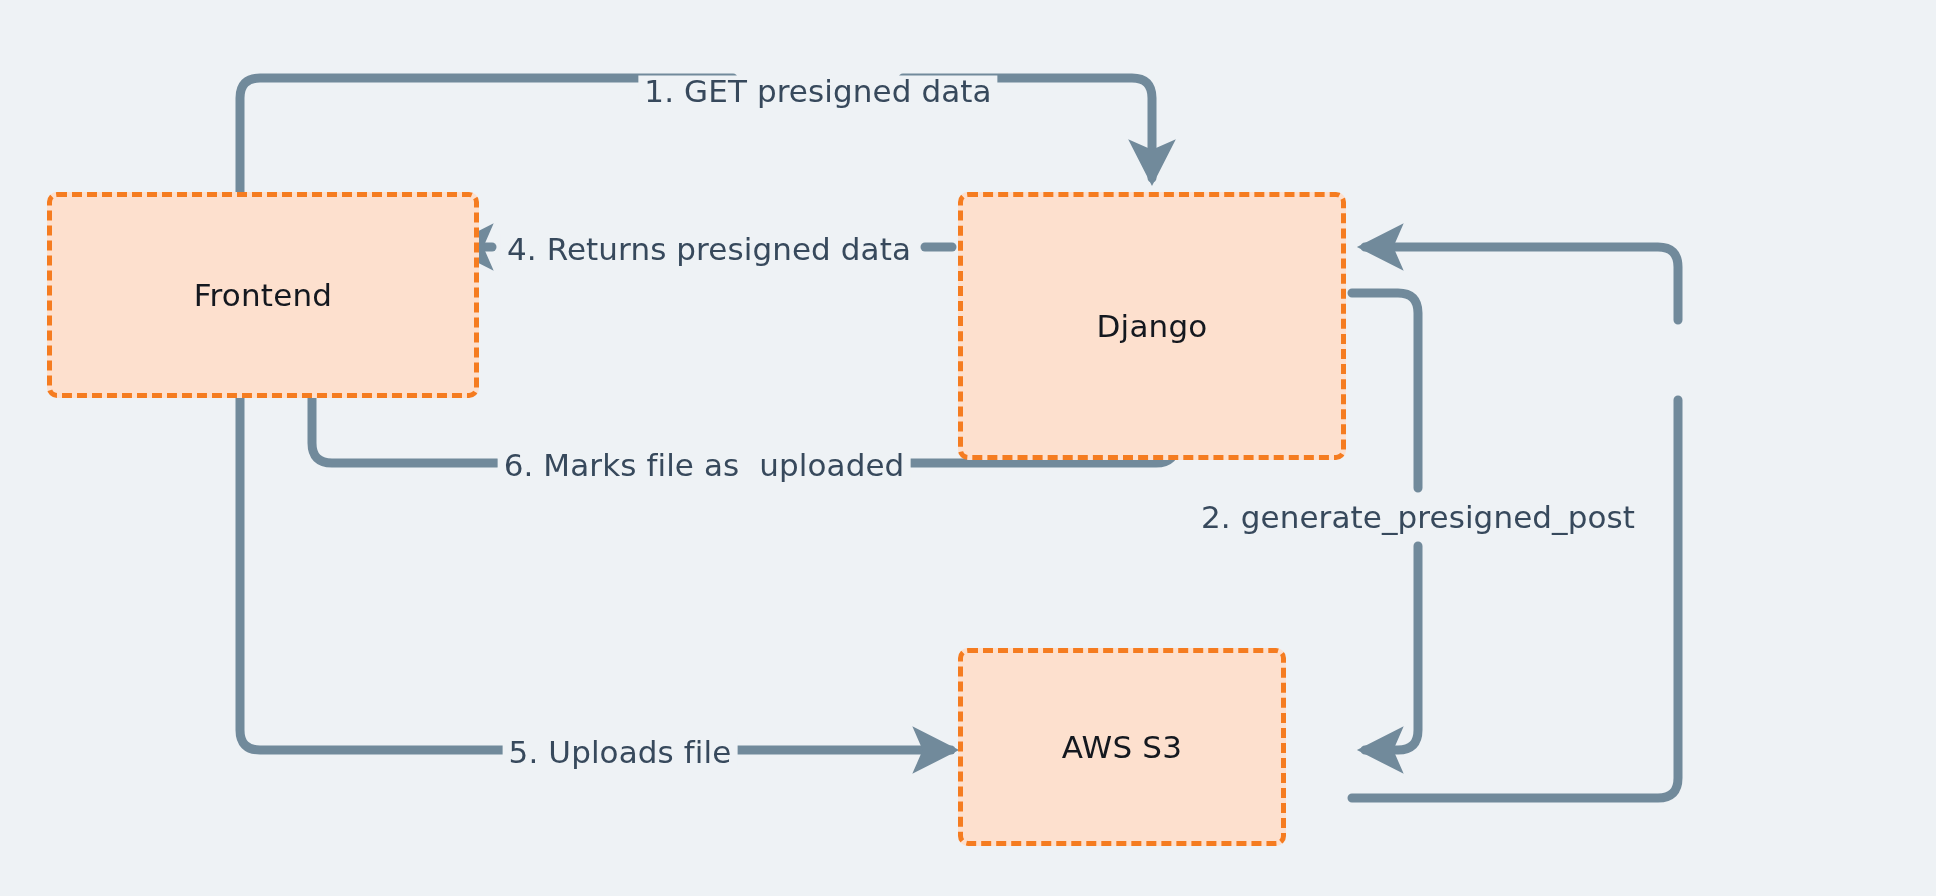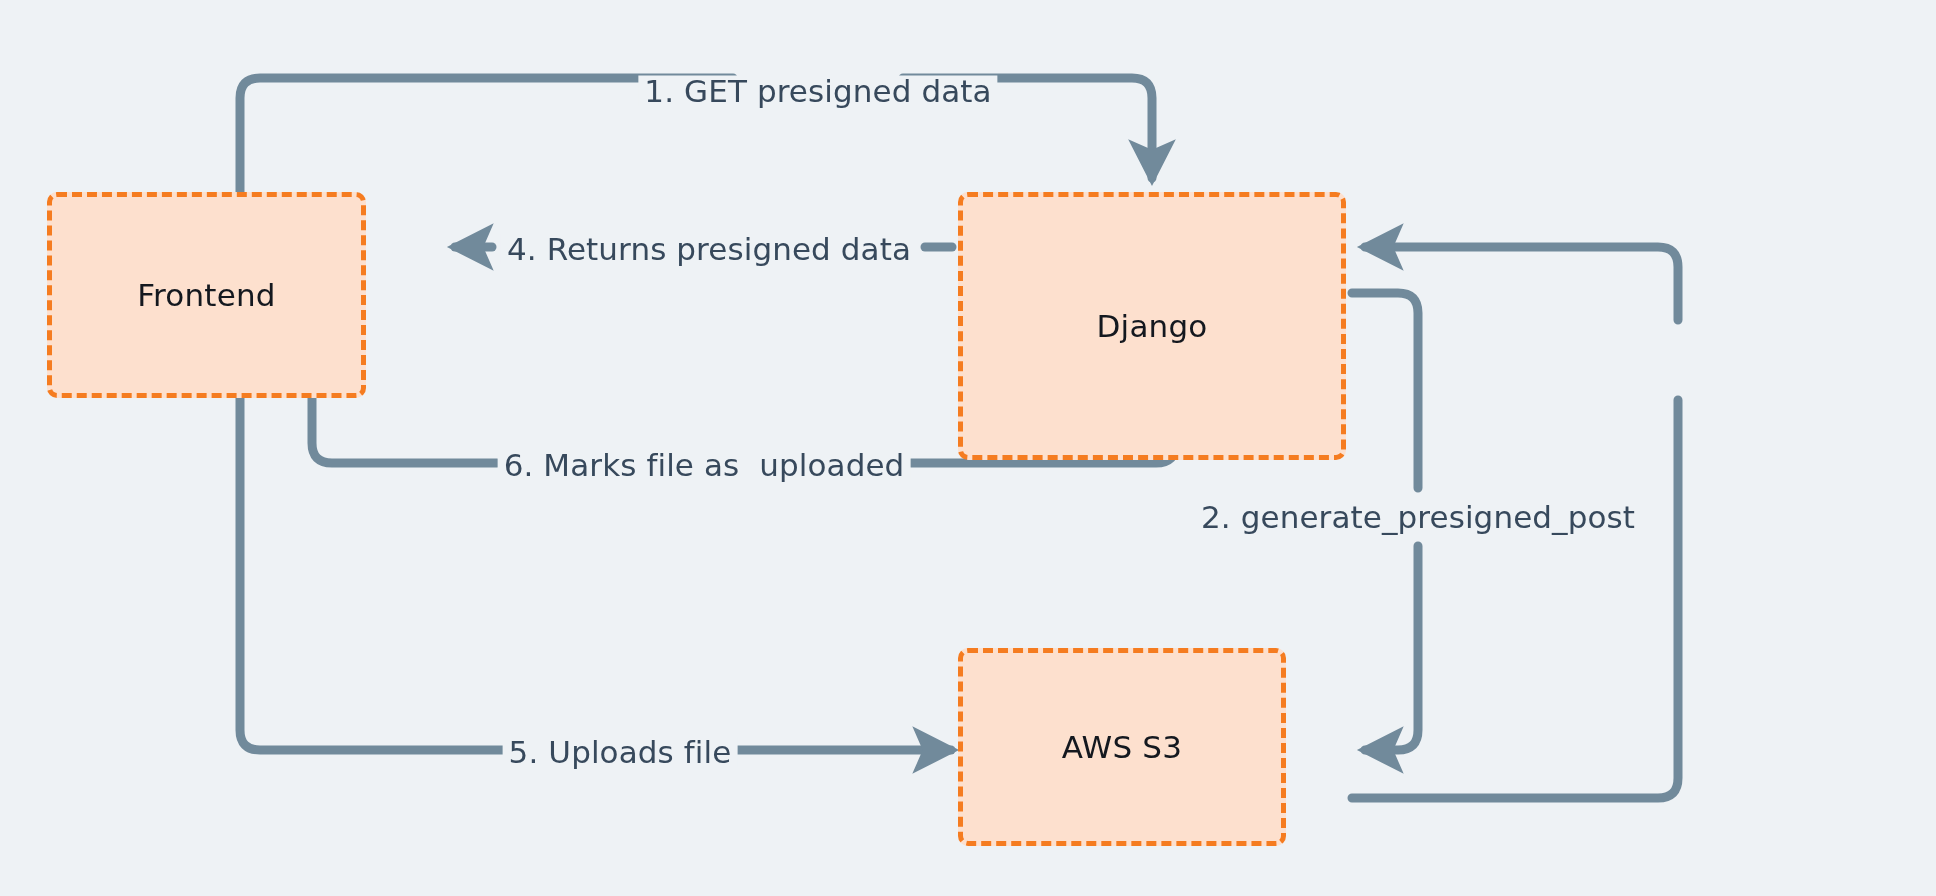--- a/index.html
+++ b/index.html
@@ -82,21 +82,21 @@
       <path d="M 492,247 L 455,247" marker-end="url(#arrowhead)"></path>
 
       <path d="M 240,398 L 240,730 Q 240,750 260,750 L 503,750"></path>
       <path d="M 736,750 L 951,750" marker-end="url(#arrowhead)"></path>
 
       <path d="M 312,398 L 312,443 Q 312,463 332,463 L 497,463"></path>
       <path d="M 911,463 L 1156,463 Q 1176,463 1176,443 L 1176,410" marker-end="url(#arrowhead)"></path>
     </g>
   </svg>
 
-  <div class="node" style="left:47px; top:192px; width:319px; height:206px;">
+  <div class="node" style="left:47px; top:192px; width:432px; height:206px;">
     <span class="node-label">Frontend</span>
   </div>
 
   <div class="node" style="left:958px; top:192px; width:388px; height:268px;">
     <span class="node-label">Django</span>
   </div>
 
   <div class="node" style="left:958px; top:648px; width:328px; height:198px;">
     <span class="node-label">AWS S3</span>
   </div>

